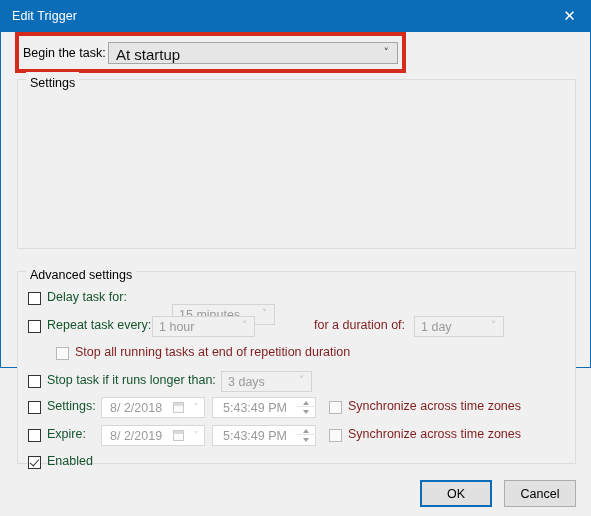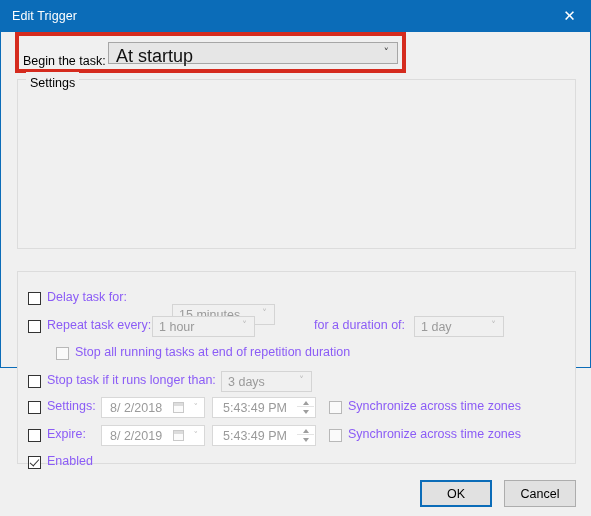--- a/index.html
+++ b/index.html
@@ -40,33 +40,33 @@
     font-size:15px;
     font-family:"DejaVu Sans", sans-serif;
     line-height:1;
   }
   
   .beginrow{
     position:absolute;left:22px;top:41px;
     height:22px;
   }
   .beginlabel{
-    position:absolute;left:0;top:12px;
+    position:absolute;left:0;top:4px;
     white-space:nowrap;font-size:12.5px;
   }
   .begincombo{
     position:absolute;left:85px;top:0;
     width:290px;height:22px;
     box-sizing:border-box;
     background:#e6e6e6;
     border:1px solid #a6a6a6;
   }
   .begincombo .val{
     position:absolute;left:7px;top:3px;
-    font-size:18px;color:#111;
+    font-size:15px;color:#111;
     white-space:nowrap;
   }
   .begincombo .arr{
     position:absolute;right:8px;top:3px;
     color:#3a3a3a;font-size:11px;
     font-family:"DejaVu Sans", sans-serif;
   }
   
   .redbox{
     position:absolute;left:14px;top:31px;
@@ -108,23 +108,23 @@
   .cb.checked::after{
     content:"";
     position:absolute;left:3px;top:0px;
     width:4px;height:8px;
     border:solid #333;
     border-width:0 1.6px 1.6px 0;
     transform:rotate(42deg);
   }
   .rowlabel{
     position:absolute;
-    font-size:12.5px;white-space:nowrap;color:#8b5cf6;
-  }
-  .rowlabel.disabled{ color:#8b5cf6; }
+    font-size:12.5px;white-space:nowrap;color:#14532d;
+  }
+  .rowlabel.disabled{ color:#7f1d1d; }
   
   .combo{
     position:absolute;
     box-sizing:border-box;
     height:21px;
     background:#f0f0f0;
     border:1px solid #d4d4d4;
   }
   .combo .val{
     position:absolute;left:6px;top:3px;
@@ -228,20 +228,21 @@
       <span class="arr">˅</span>
     </div>
   </div>
   <div class="redbox"></div>
 
   <div class="group" id="settings-group">
     <div class="legend">Settings</div>
   </div>
 
   <div class="group" id="advanced-group">
+    <div class="legend">Advanced settings</div>
 
     <div class="cb" style="left:10px;top:20px;"></div>
     <div class="rowlabel" style="left:29px;top:18px;">
       <span>Delay task for:</span>
     </div>
     <div class="combo" style="left:134px;top:32px;width:103px;margin-left:20px;">
       <span class="val">15 minutes</span>
       <span class="arr">˅</span>
     </div>
 

